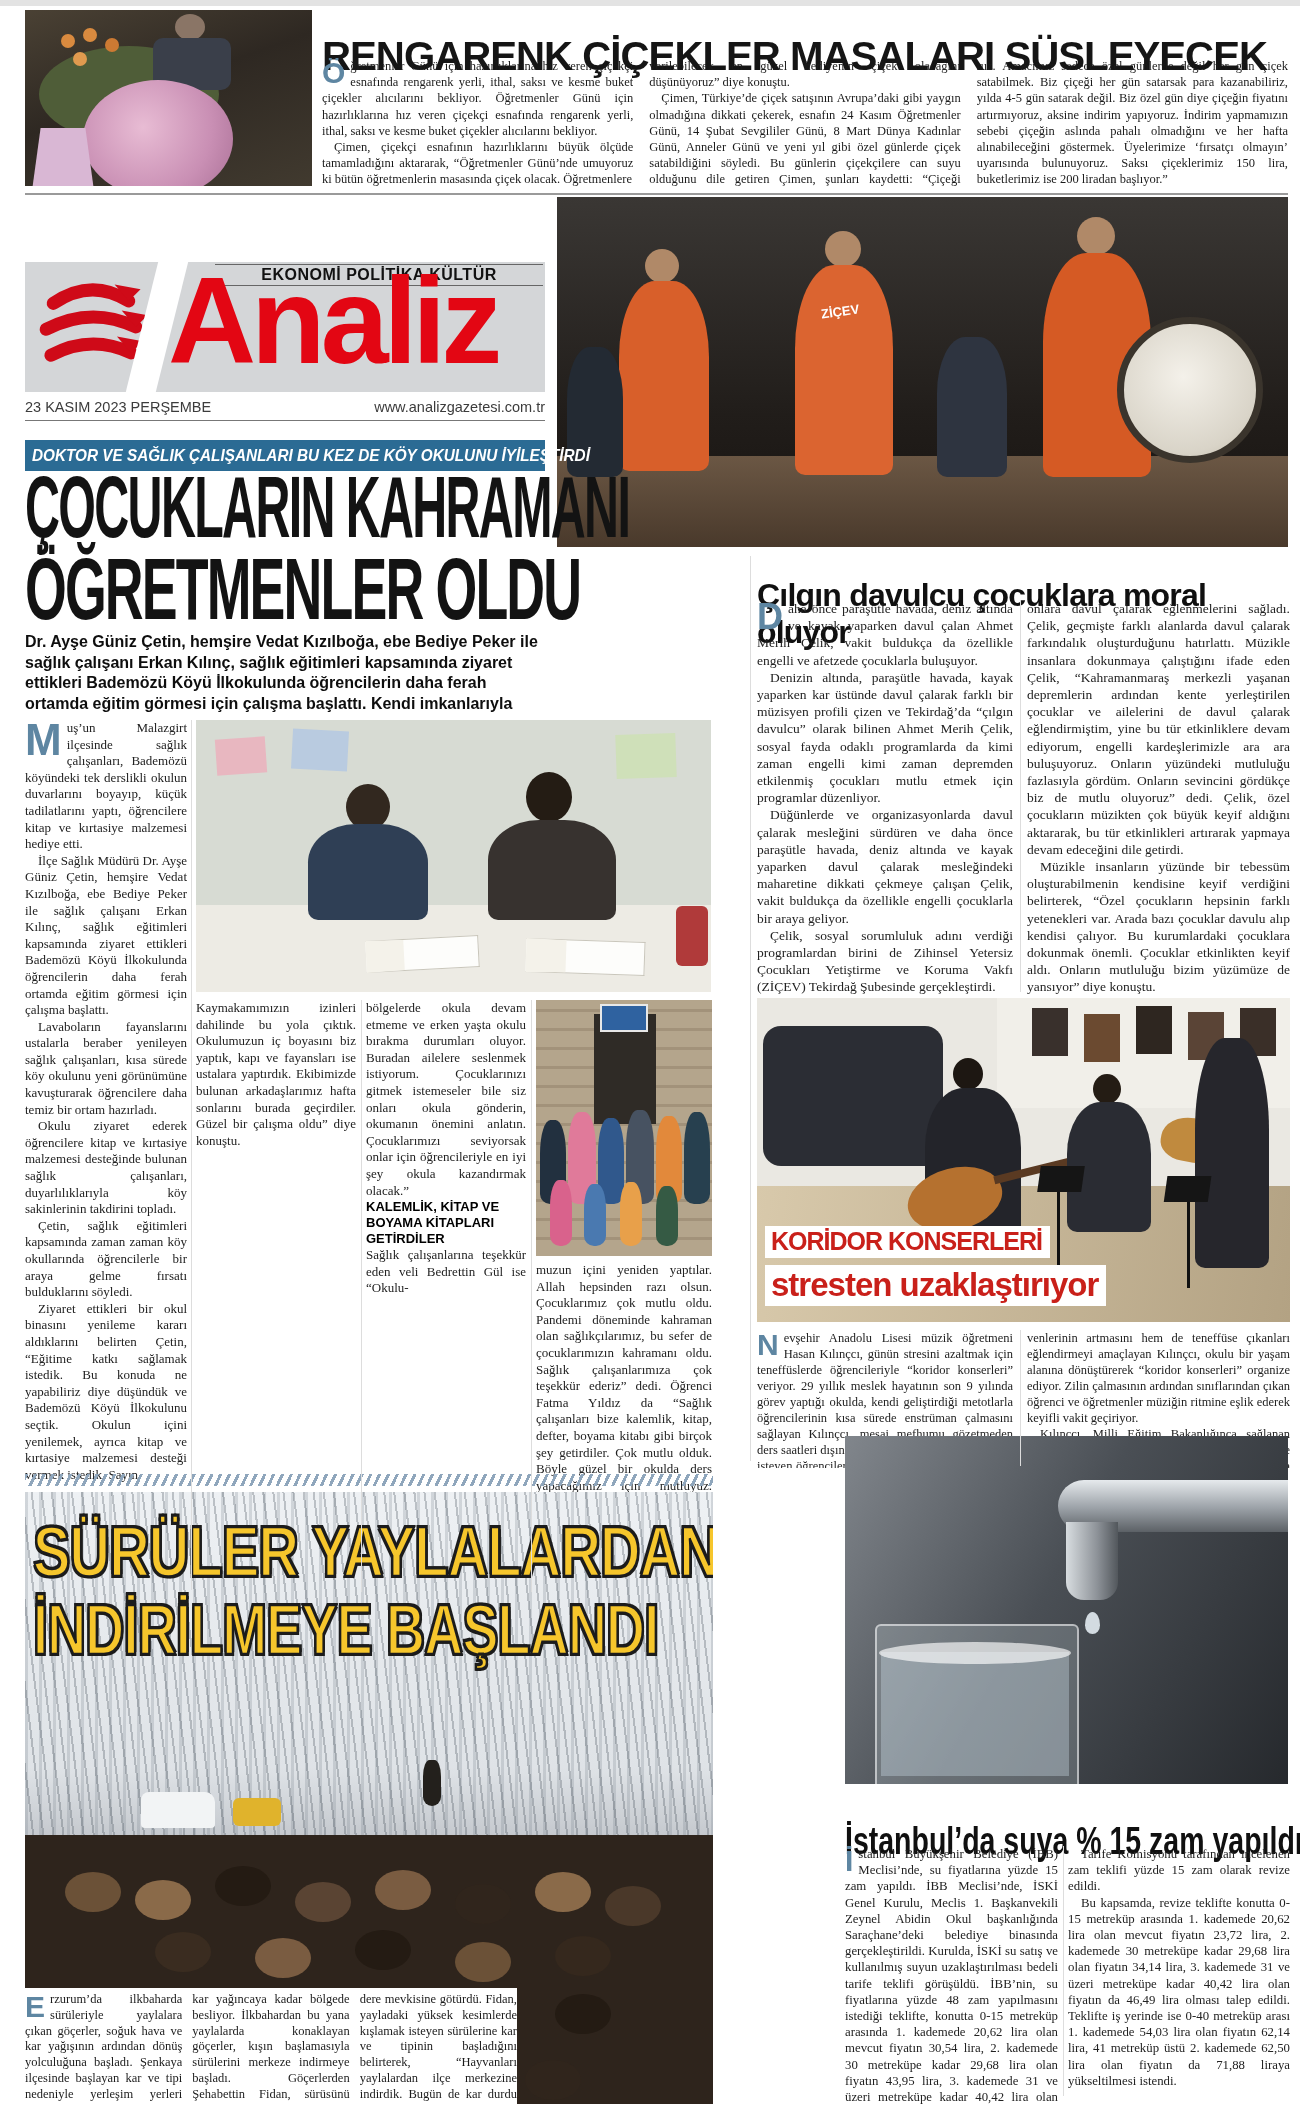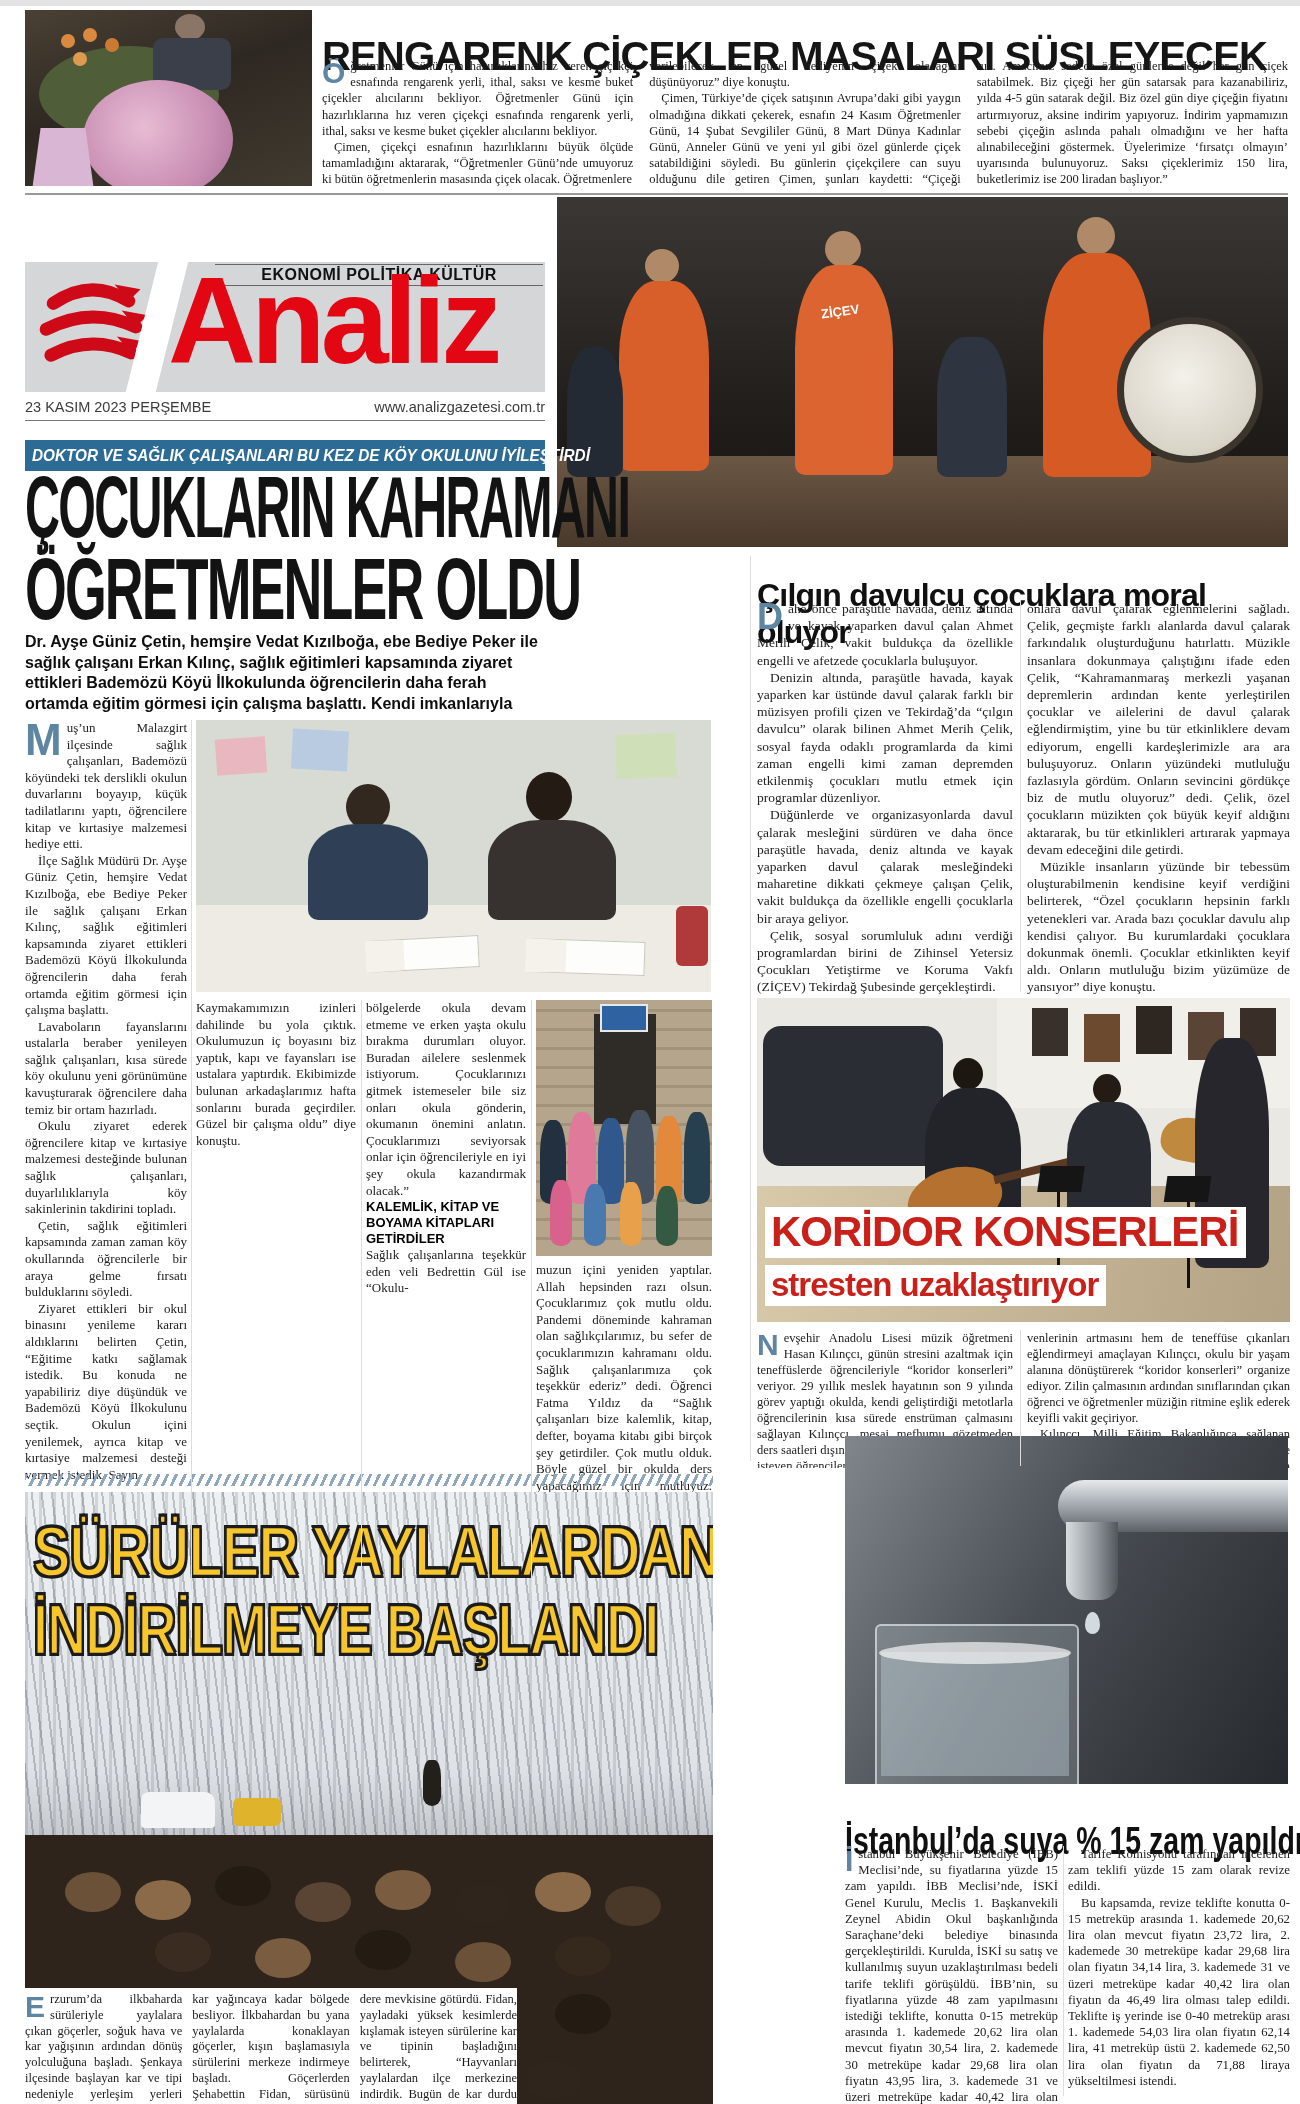--- a/index.html
+++ b/index.html
@@ -242,21 +242,21 @@
     <div class="head" style="left:196px;top:60px;width:30px;height:32px;background:#1d1712;"></div>
     <div class="fig" style="left:168px;top:90px;width:96px;height:150px;background:#23242a;"></div>
     <div class="pp" style="left:150px;top:170px;width:96px;height:62px;background:#b5712f;border-radius:50%;transform:rotate(-14deg);"></div>
     <div class="pp" style="left:236px;top:168px;width:86px;height:8px;background:#5a3a22;transform:rotate(-14deg);"></div>
     <div class="head" style="left:336px;top:76px;width:28px;height:30px;background:#241c14;"></div>
     <div class="fig" style="left:310px;top:104px;width:84px;height:130px;background:#2a2c33;"></div>
     <div class="pp" style="left:404px;top:120px;width:60px;height:44px;background:#c08a3e;border-radius:50% 50% 40% 40%;transform:rotate(10deg);"></div>
     <div class="fig" style="left:438px;top:40px;width:74px;height:230px;background:#26262c;"></div>
     <div class="pp" style="left:300px;top:180px;width:3px;height:100px;background:#111;box-shadow:130px 10px 0 #111;"></div>
     <div class="pp" style="left:282px;top:168px;width:44px;height:26px;background:#151515;box-shadow:128px 10px 0 #151515;transform:skewX(-8deg);"></div>
-    <div class="pp" style="left:8px;bottom:64px;"><span class="kor-line" style="font-size:42px;">KORİDOR KONSERLERİ</span></div>
+    <div class="pp" style="left:8px;bottom:64px;"><span class="kor-line" style="font-size:25px;">KORİDOR KONSERLERİ</span></div>
     <div class="pp" style="left:8px;bottom:16px;"><span class="kor-line" style="font-size:33px;">stresten uzaklaştırıyor</span></div>
   </div>
 
   <div class="tcol" id="koridor-col1">
     <p class="lead"><span class="dropcap" style="font-size:30px;line-height:25px;">N</span><span>evşehir Anadolu Lisesi müzik öğretmeni Hasan Kılınçcı, günün stresini azaltmak için teneffüslerde öğrencileriyle “koridor konserleri” veriyor. 29 yıllık meslek hayatının son 9 yılında görev yaptığı okulda, kendi geliştirdiği metotlarla öğrencilerinin kısa sürede enstrüman çalmasını sağlayan Kılınçcı, mesai mefhumu gözetmeden ders saatleri dışında da okuldaki müzik atölyesinde isteyen öğrencileriyle çalışıyor. Hem müziği seven öğrencilerinin öz gü-</span></p>
   </div>
   <div class="tcol" id="koridor-col2">
     <p class="cont">venlerinin artmasını hem de teneffüse çıkanları eğlendirmeyi amaçlayan Kılınçcı, okulu bir yaşam alanına dönüştürerek “koridor konserleri” organize ediyor. Zilin çalmasının ardından sınıflarından çıkan öğrenci ve öğretmenler müziğin ritmine eşlik ederek keyifli vakit geçiriyor.</p>
     <div>
         <p>Kılınçcı, Milli Eğitim Bakanlığınca sağlanan imkanları en iyi şekilde değerlendirmek ve öğrencilerin okul aidiyetini güçlendirmek amacıyla etkinlikler düzenlediklerini belirtti.</p>

